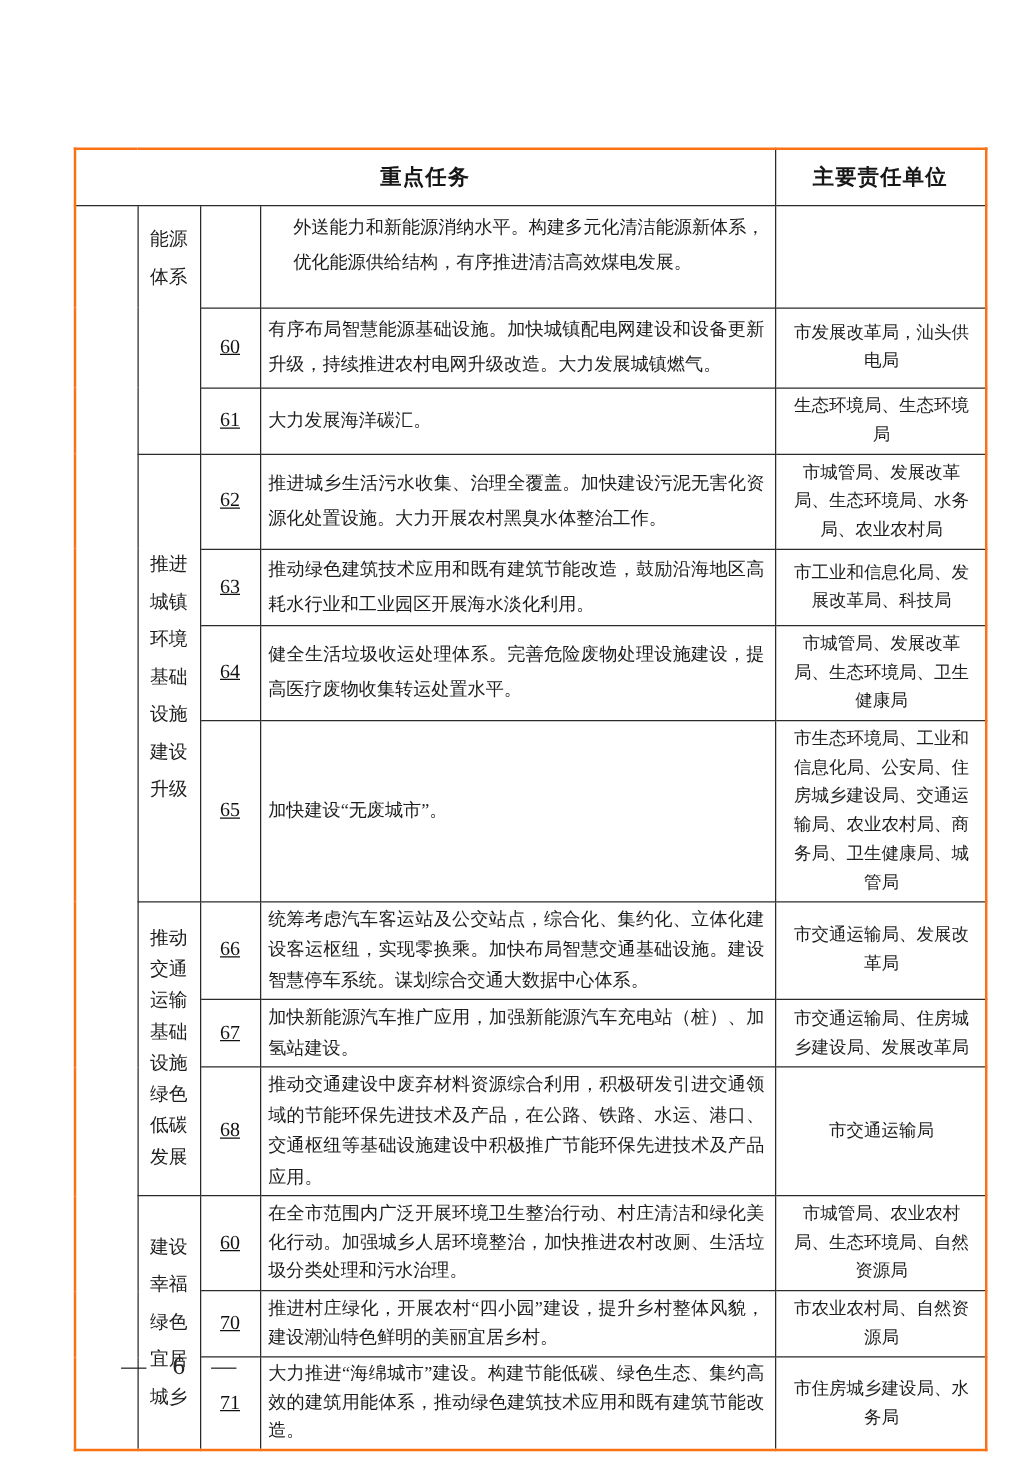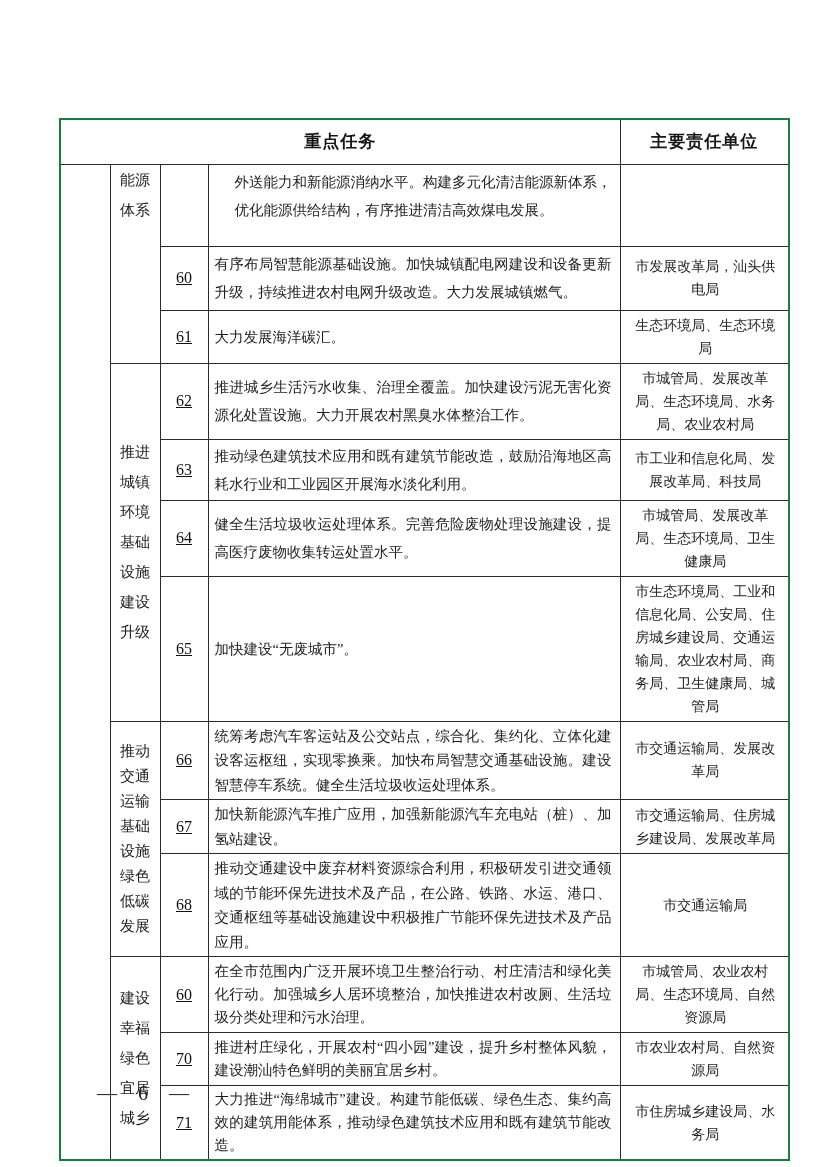--- a/index.html
+++ b/index.html
@@ -10,21 +10,21 @@
     font-family: "Liberation Serif", serif;
     color: #1d1d1d;
     overflow: hidden;
   }
   .doc-table {
     position: absolute;
     left: 59px; top: 118px;
     width: 729px;
     border-collapse: collapse;
     table-layout: fixed;
-    border: 2px solid #15803d;
+    border: 2px solid #f97316;
   }
   .doc-table td, .doc-table th {
     border: 1px solid #2b2b2b;
     overflow: hidden;
     vertical-align: middle;
     box-sizing: border-box;
   }
   th.hdr {
     font-family: "Liberation Sans", sans-serif;
     font-weight: 700;
@@ -34,21 +34,21 @@
     color: #161616;
   }
   td.spacer { background: #ffffff; }
   td.cat {
     text-align: center;
     font-size: 15px;
     line-height: 30px;
     padding: 0 9px;
     word-break: break-all;
   }
-  td.cat-top { vertical-align: top; padding-top: 0; margin-top: 36px; }
+  td.cat-top { vertical-align: top; padding-top: 12px; margin-top: 36px; }
   td.cat-lh25 { line-height: 25px; }
   td.num {
     text-align: center;
     font-size: 16px;
     color: #111;
     text-decoration: underline;
   }
   td.task {
     text-align: justify;
     font-size: 14.5px;
@@ -130,21 +130,21 @@
   </tr>
   <tr class="g2" style="height:113px">
     <td class="num">65</td>
     <td class="task">加快建设“无废城市”。</td>
     <td class="unit">市生态环境局、工业和信息化局、公安局、住房城乡建设局、交通运输局、农业农村局、商务局、卫生健康局、城管局</td>
   </tr>
 
   <tr class="g3" style="height:68px">
     <td class="cat cat-lh25" rowspan="3">推动交通运输基础设施绿色低碳发展</td>
     <td class="num">66</td>
-    <td class="task">统筹考虑汽车客运站及公交站点，综合化、集约化、立体化建设客运枢纽，实现零换乘。加快布局智慧交通基础设施。建设智慧停车系统。健全生活垃圾收运处理体系。</td>
+    <td class="task">统筹考虑汽车客运站及公交站点，综合化、集约化、立体化建设客运枢纽，实现零换乘。加快布局智慧交通基础设施。建设智慧停车系统。谋划综合交通大数据中心体系。</td>
     <td class="unit">市交通运输局、发展改革局</td>
   </tr>
   <tr class="g3" style="height:48px">
     <td class="num">67</td>
     <td class="task">加快新能源汽车推广应用，加强新能源汽车充电站（桩）、加氢站建设。</td>
     <td class="unit">市交通运输局、住房城乡建设局、发展改革局</td>
   </tr>
   <tr class="g3" style="height:90px">
     <td class="num">68</td>
     <td class="task">推动交通建设中废弃材料资源综合利用，积极研发引进交通领域的节能环保先进技术及产品，在公路、铁路、水运、港口、交通枢纽等基础设施建设中积极推广节能环保先进技术及产品应用。</td>

